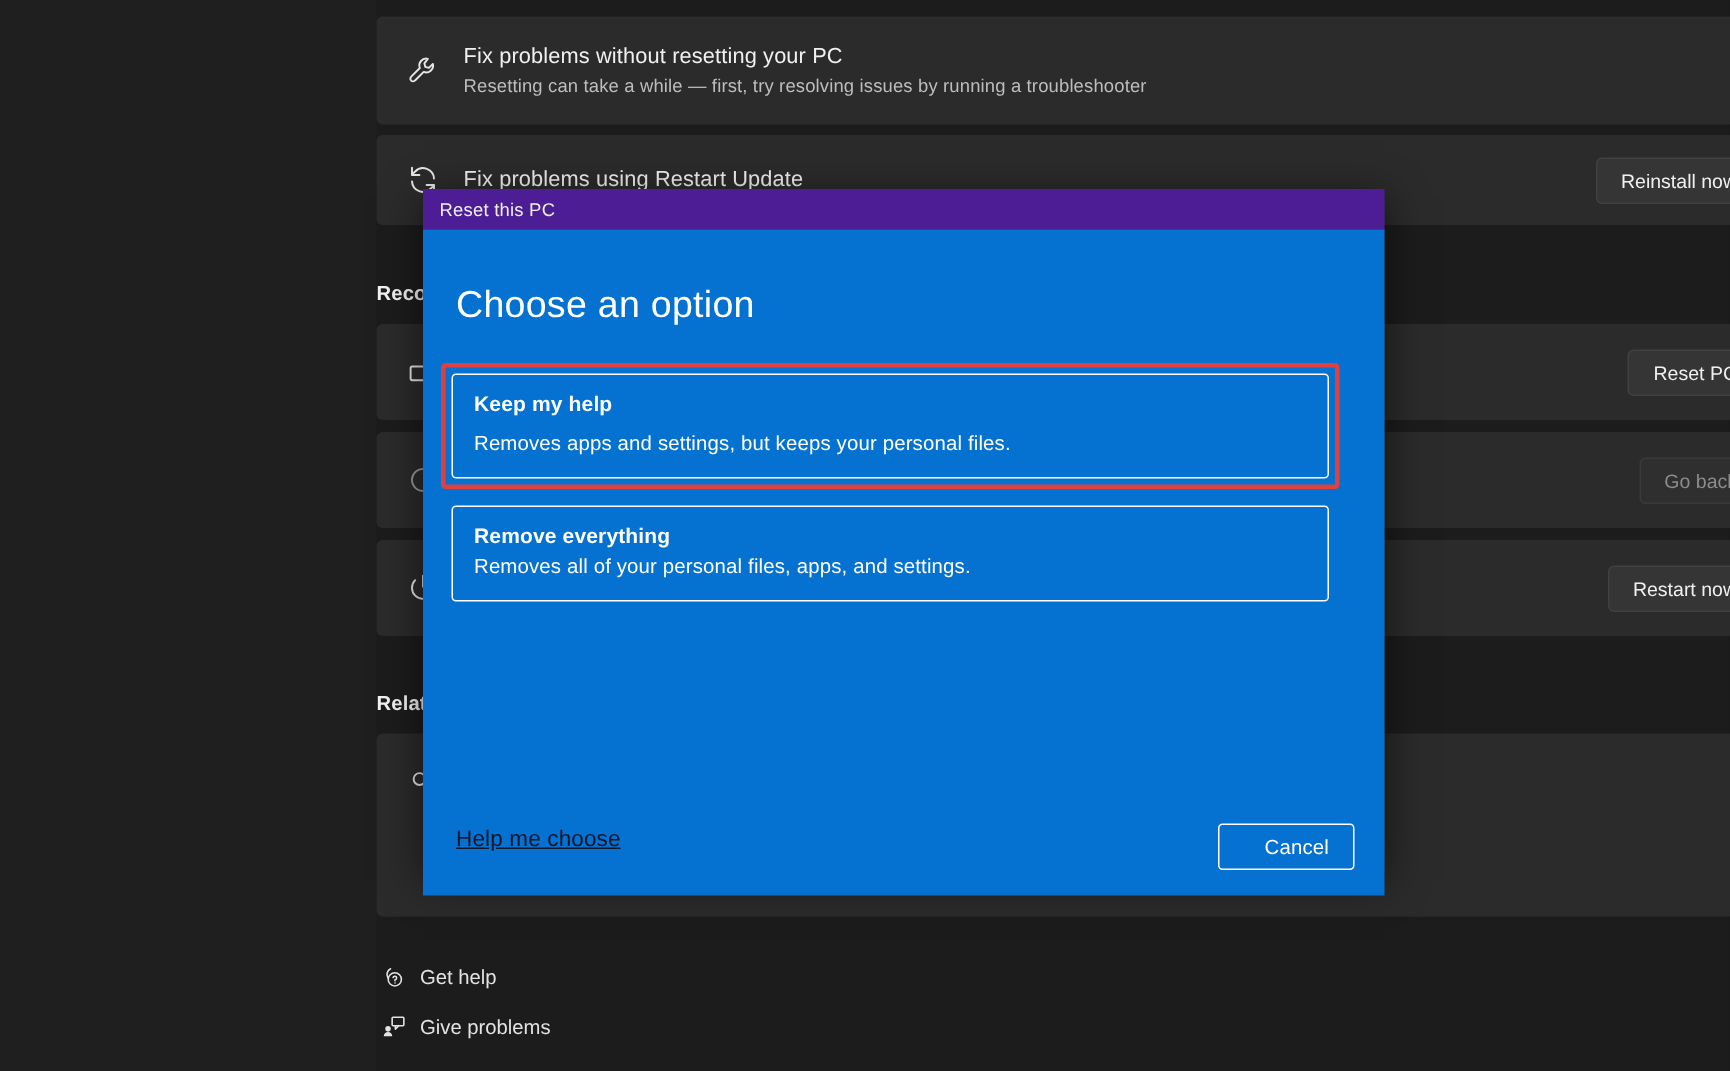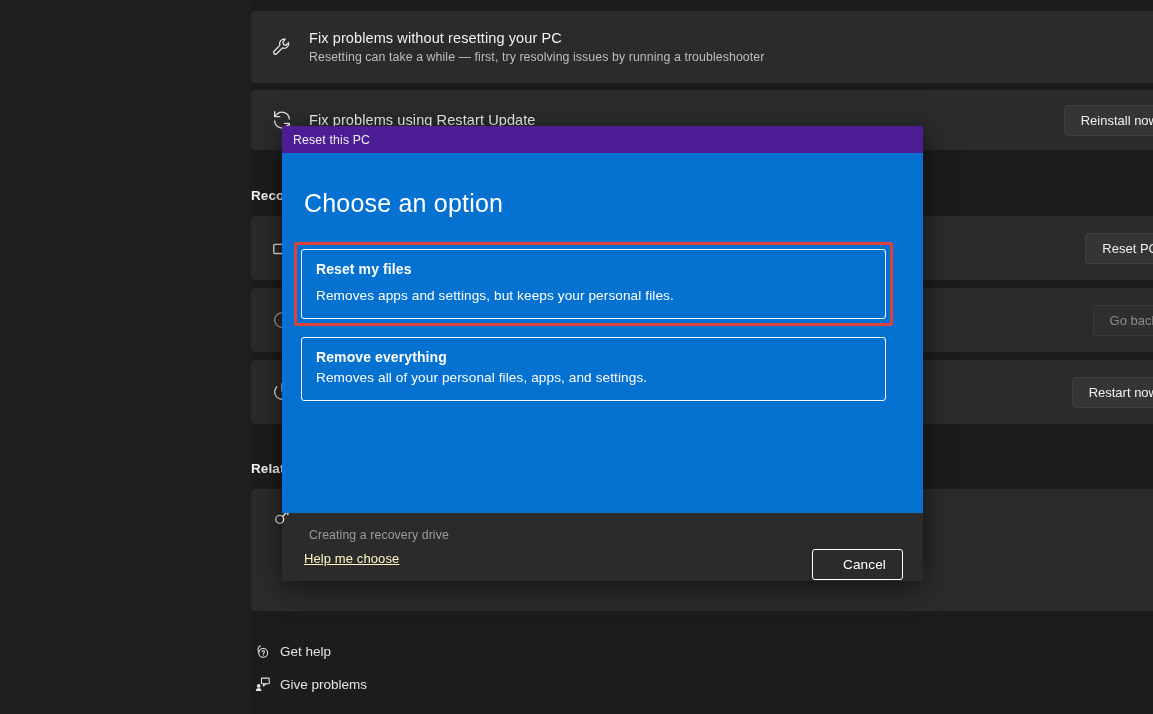--- a/index.html
+++ b/index.html
@@ -134,21 +134,21 @@
     padding-left: 11px;
     box-sizing: border-box;
   }
   #dialog-title-text {
     font-size: 12.3px;
     color: #efefef;
     letter-spacing: 0.15px;
   }
   #dialog-body {
     position: relative;
-    height: 360px;
+    height: 444px;
     background: #0572d1;
     box-sizing: border-box;
   }
   #dialog-heading {
     position: absolute;
     left: 22px;
     top: 36px;
     font-size: 25px;
     color: #ffffff;
     font-weight: 300;
@@ -195,22 +195,22 @@
     color: #ffffff;
     line-height: 20px;
     margin-top: 1px;
     letter-spacing: 0.1px;
   }
 
   #help-link {
     position: absolute;
     left: 22px;
     top: 398px;
-    font-size: 13px;
-    color: #fef9c3;
+    font-size: 15px;
+    color: #0f172a;
     letter-spacing: 0.1px;
   }
   #cancel-button {
     position: absolute;
     left: 530px;
     top: 396px;
     width: 91px;
     height: 31px;
     border: 1px solid #ffffff;
     border-radius: 3px;
@@ -347,21 +347,21 @@
   <div id="dialog-titlebar">
     <span id="dialog-title-text">Reset this PC</span>
   </div>
 
   <div id="dialog-body">
 
     <div id="dialog-heading">Choose an option</div>
 
     <div class="opt-wrap highlight">
       <button class="opt-btn">
-        <span class="opt-title">Reset my files</span>
+        <span class="opt-title">Keep my help</span>
         <span class="opt-desc" style="display:block;margin-top:7px;">Removes apps and settings, but keeps your personal files.</span>
       </button>
     </div>
 
     <div class="opt-wrap plain">
       <button class="opt-btn">
         <span class="opt-title">Remove everything</span>
         <span class="opt-desc" style="display:block;">Removes all of your personal files, apps, and settings.</span>
       </button>
     </div>

